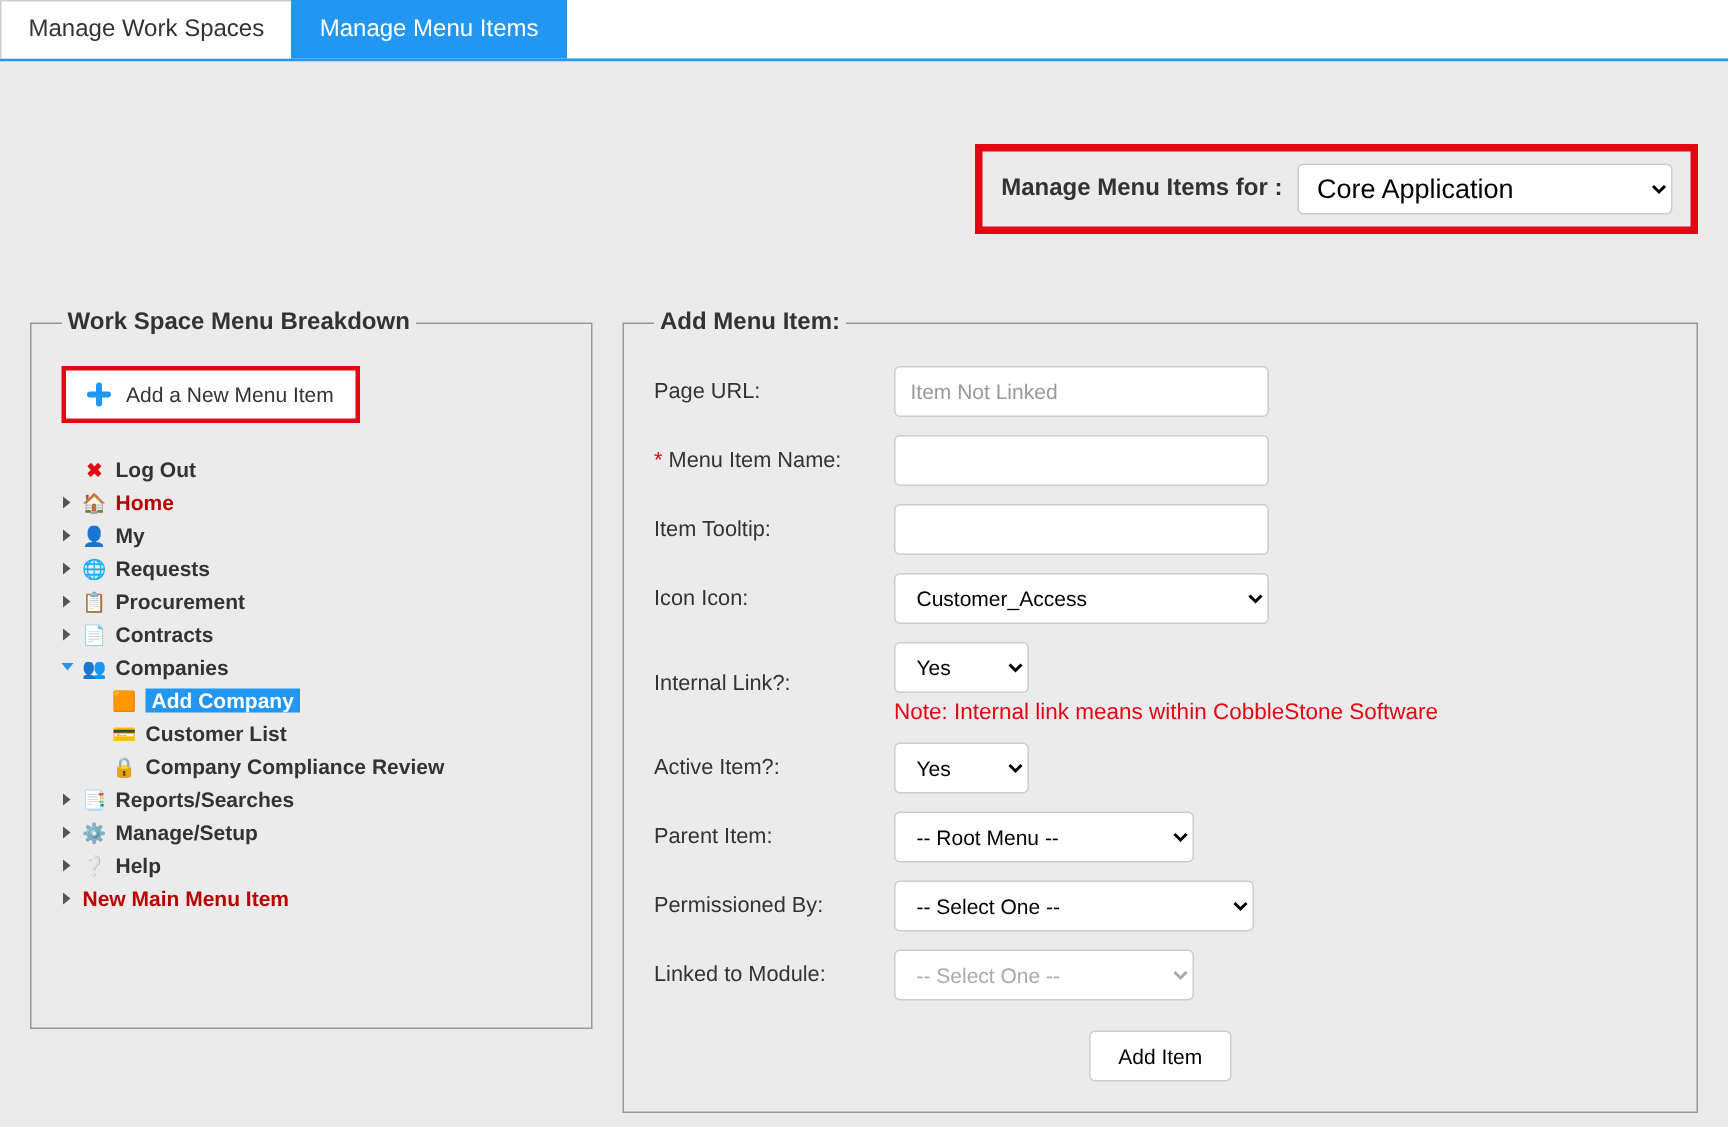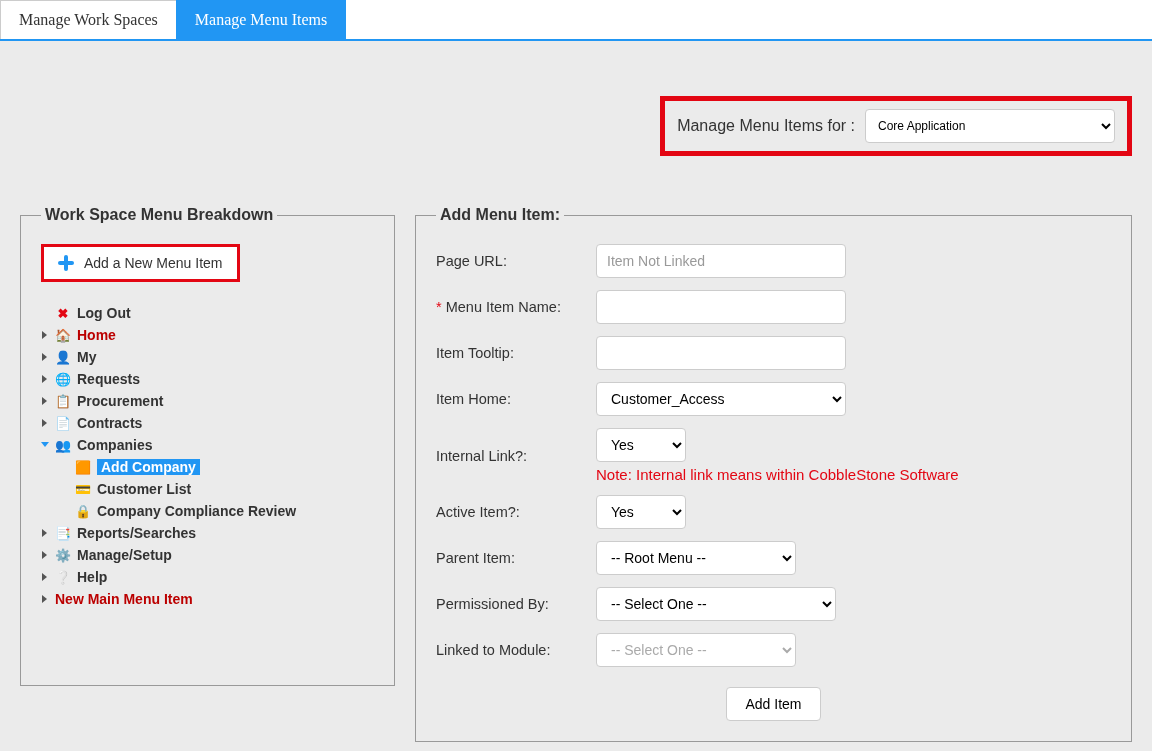--- a/index.html
+++ b/index.html
@@ -8,21 +8,20 @@
     font-size: 14px;
     color: #333;
     background: #fff;
     width: 1152px;
   }
   .tabs {
     display: flex;
     align-items: flex-end;
     border-bottom: 2px solid #2196F3;
     padding: 0;
-    font-family: Liberation Serif, serif;
   }
   .tab {
     padding: 10px 18px;
     border: 1px solid #ccc;
     border-bottom: none;
     background: #fff;
     cursor: pointer;
     font-size: 16px;
     color: #333;
     margin-right: -1px;
@@ -58,30 +57,30 @@
   }
   .selector-box {
     border: 5px solid #e30613;
     padding: 8px 12px;
     display: flex;
     align-items: center;
     gap: 10px;
     background: #ebebeb;
   }
   .selector-label {
-    font-weight: normal;
+    font-weight: bold;
     font-size: 16px;
   }
   .selector-box select {
     width: 250px;
     height: 34px;
     border: 1px solid #ccc;
     border-radius: 4px;
     padding: 0 8px;
-    font-size: 12px;
+    font-size: 18px;
     background: #fff;
   }
   .main {
     background: #ebebeb;
     padding: 20px;
     display: flex;
     gap: 20px;
     align-items: flex-start;
   }
   fieldset {
@@ -316,21 +315,21 @@
       <div class="form-label"><span class="req">*</span> <span>Menu Item Name:</span></div>
       <input type="text" class="w-lg" style="">
     </div>
 
     <div class="form-row">
       <div class="form-label">Item Tooltip:</div>
       <input type="text" class="w-lg" style="">
     </div>
 
     <div class="form-row">
-      <div class="form-label">Item Home:</div>
+      <div class="form-label">Icon Icon:</div>
       <select class="w-lg">
         <option>Customer_Access</option>
       </select>
     </div>
 
     <div class="form-row internal-row">
       <div class="form-label">Internal Link?:</div>
       <div class="form-field">
         <select class="w-sm">
           <option>Yes</option>

